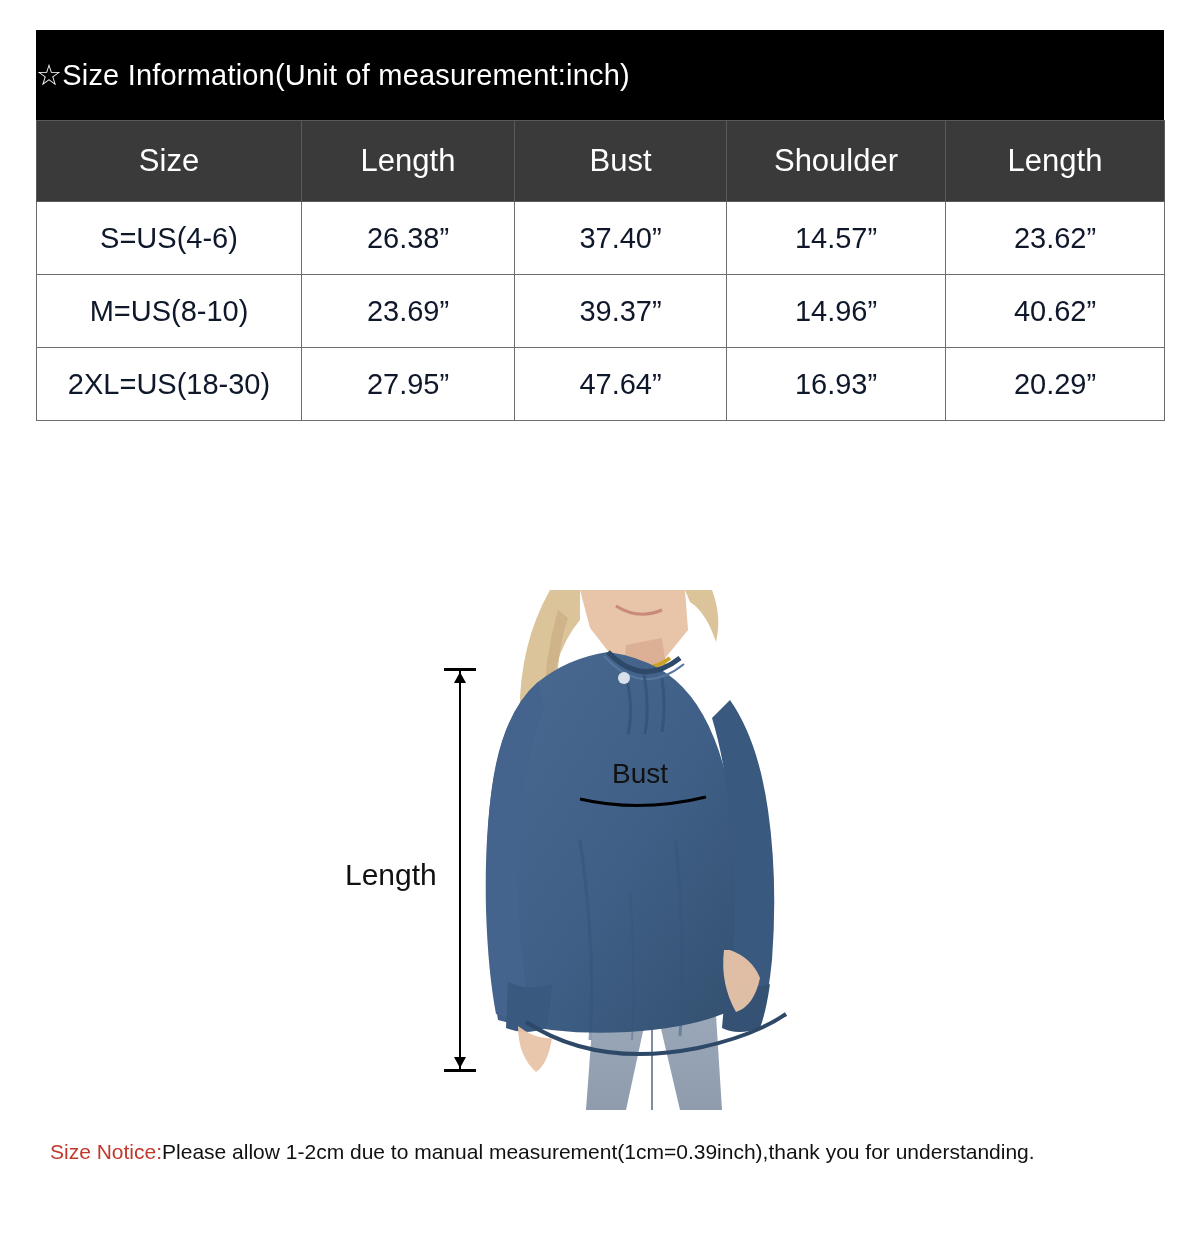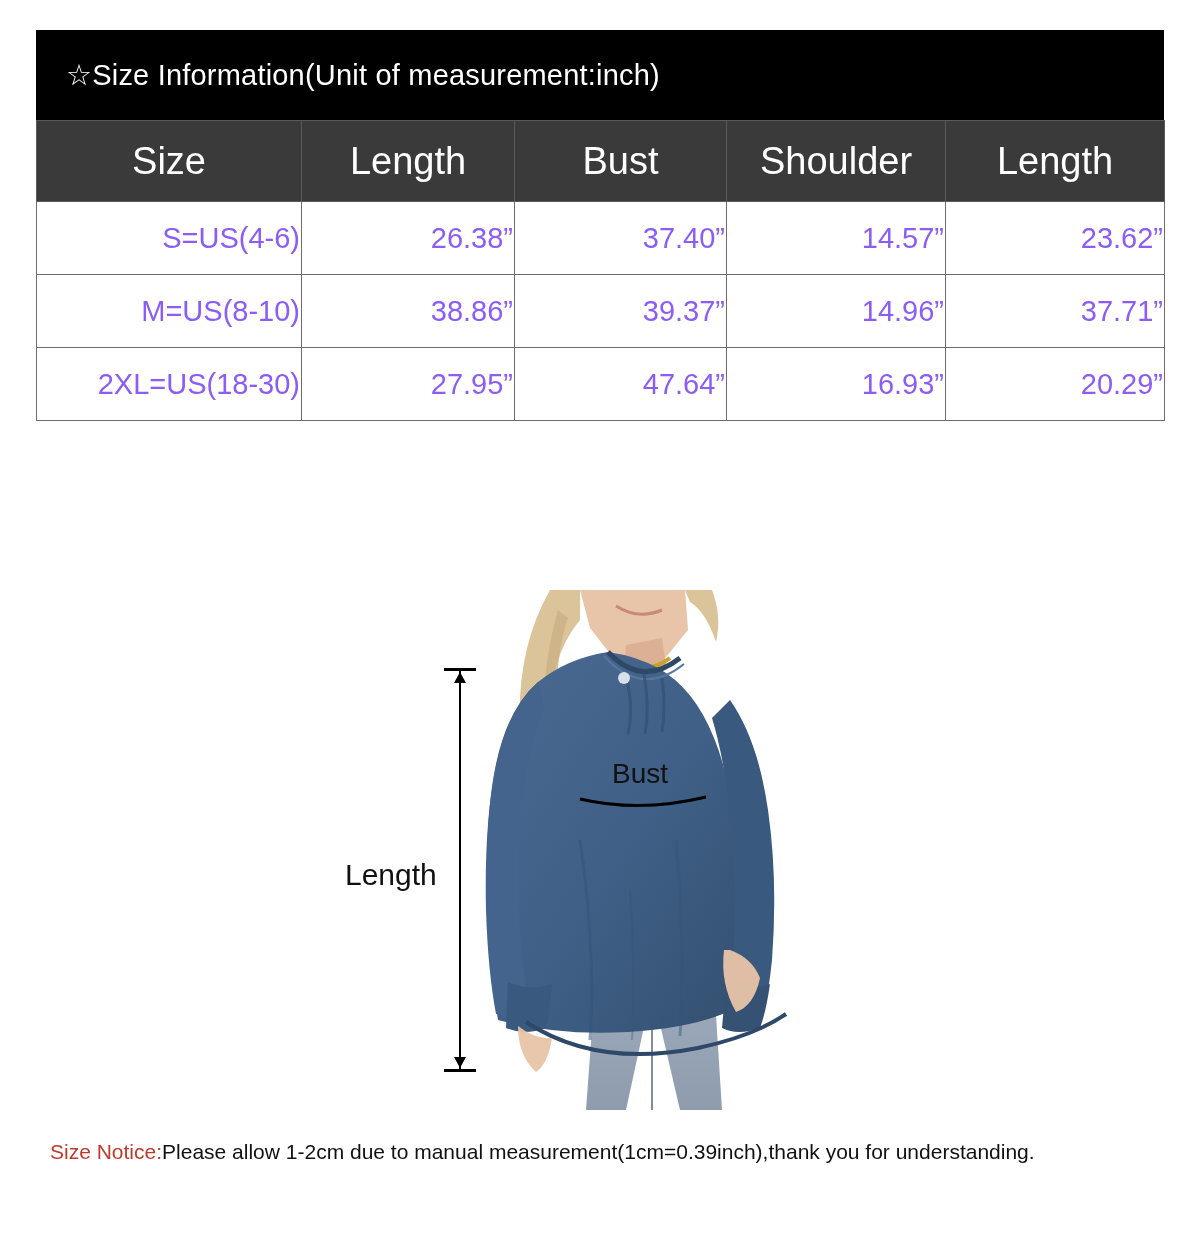--- a/index.html
+++ b/index.html
@@ -23,21 +23,20 @@
     top: 30px;
     width: 1128px;
   }
 
   .title-bar {
     background: #000000;
     color: #ffffff;
     height: 90px;
     display: flex;
     align-items: center;
-    padding-left: 30px;
     box-sizing: border-box;
   }
   .title-bar .title-text {
     font-size: 29px;
     letter-spacing: 0.2px;
     white-space: nowrap;
   }
 
   table.size-table {
     width: 100%;
@@ -46,30 +45,29 @@
   }
   table.size-table th,
   table.size-table td {
     border: 1px solid #6d6d6d;
     text-align: center;
     font-weight: normal;
   }
   table.size-table thead th {
     background: #3a3a3a;
     color: #ffffff;
-    font-size: 38px;
+    font-size: 31px;
     height: 78px;
     border-color: #5a5a5a;
   }
   table.size-table tbody td {
     background: #ffffff;
-    color: #8b5cf6;
+    color: #0f172a;
     font-size: 29px;
     height: 70px;
-    text-align: right;
   }
   
   col.c0 { width: 265px; }
   col.c1 { width: 213px; }
   col.c2 { width: 212px; }
   col.c3 { width: 219px; }
   col.c4 { width: 219px; }
 
   
   .illustration {
@@ -205,24 +203,24 @@
     <tbody>
       <tr>
         <td>S=US(4-6)</td>
         <td>26.38”</td>
         <td>37.40”</td>
         <td>14.57”</td>
         <td>23.62”</td>
       </tr>
       <tr>
         <td>M=US(8-10)</td>
-        <td>38.86”</td>
+        <td>23.69”</td>
         <td>39.37”</td>
         <td>14.96”</td>
-        <td>37.71”</td>
+        <td>40.62”</td>
       </tr>
       <tr>
         <td>2XL=US(18-30)</td>
         <td>27.95”</td>
         <td>47.64”</td>
         <td>16.93”</td>
         <td>20.29”</td>
       </tr>
     </tbody>
   </table>

